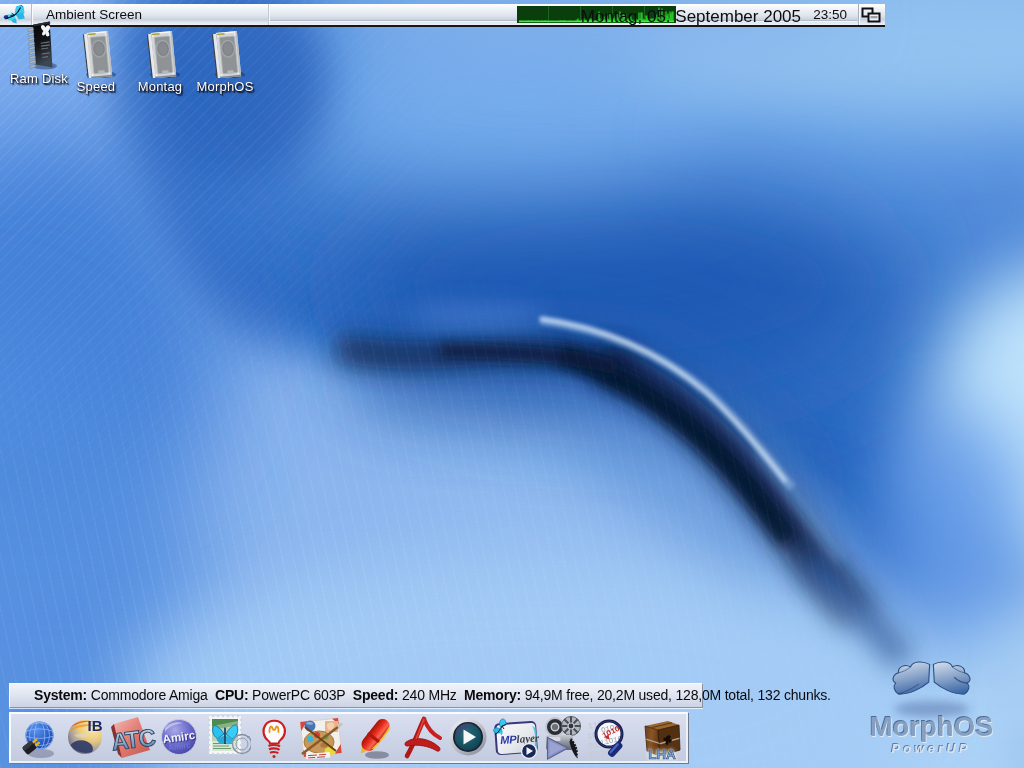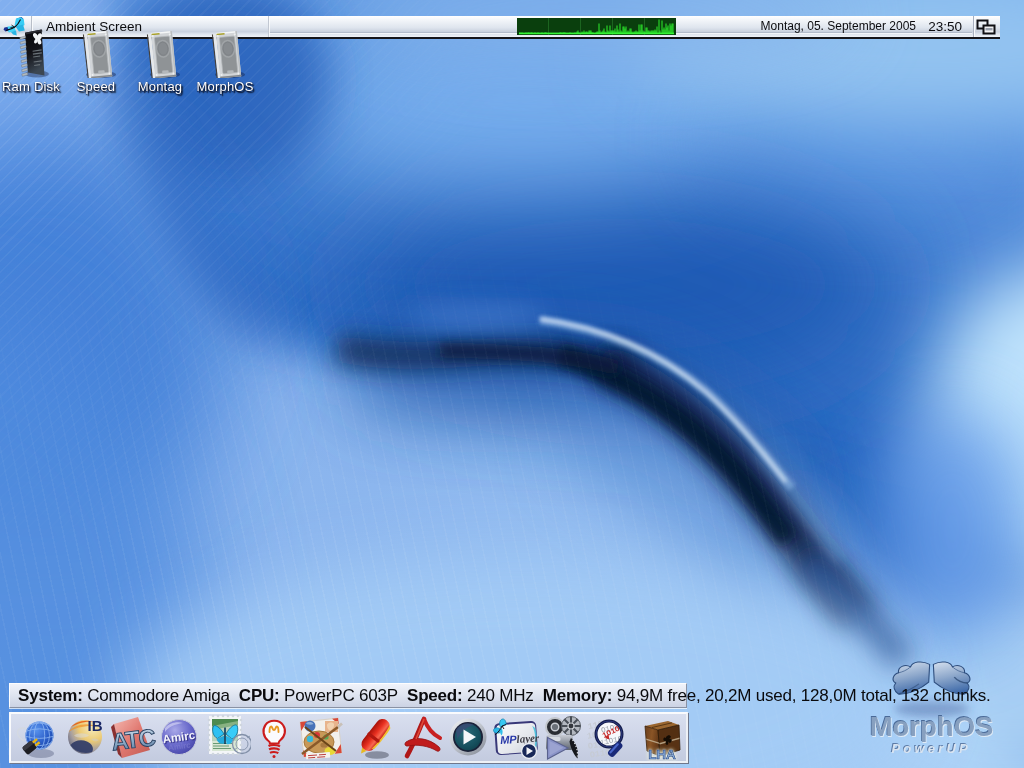--- a/index.html
+++ b/index.html
@@ -5,38 +5,38 @@
 html,body{margin:0;padding:0;width:1024px;height:768px;overflow:hidden;background:#8ab2e2;font-family:"Liberation Sans",sans-serif;}
 #wall{position:absolute;left:0;top:0;}
 .stripesA{position:absolute;left:0;top:0;width:1024px;height:768px;
  background:repeating-linear-gradient(135deg, rgba(255,255,255,.07) 0 1.5px, rgba(255,255,255,0) 1.5px 8px);
  -webkit-mask-image:radial-gradient(circle 500px at 30px 90px, rgba(0,0,0,1) 0%, rgba(0,0,0,.5) 55%, rgba(0,0,0,0) 100%);
  mask-image:radial-gradient(circle 500px at 30px 90px, rgba(0,0,0,1) 0%, rgba(0,0,0,.5) 55%, rgba(0,0,0,0) 100%);}
 .stripesB{position:absolute;left:0;top:0;width:1024px;height:768px;
  background:repeating-linear-gradient(78deg, rgba(255,255,255,.08) 0 1.5px, rgba(255,255,255,0) 1.5px 11px);
  -webkit-mask-image:radial-gradient(ellipse 700px 420px at 300px 640px, rgba(0,0,0,1) 0%, rgba(0,0,0,.55) 55%, rgba(0,0,0,0) 100%);
  mask-image:radial-gradient(ellipse 700px 420px at 300px 640px, rgba(0,0,0,1) 0%, rgba(0,0,0,.55) 55%, rgba(0,0,0,0) 100%);}
-#menubar{position:absolute;left:0;top:16px;width:1000px;height:21px;
+#menubar{position:absolute;left:0;top:4px;width:885px;height:21px;
  background:linear-gradient(to bottom,#ffffff 0%,#f2f5f9 20%,#dfe5ee 55%,#c9d1de 75%,#dde3ec 85%,#eef2f7 100%);
  border-bottom:2px solid #15151a;}
 #menubar .sep1{position:absolute;left:31px;top:0;width:1px;height:21px;background:#b8bec8;box-shadow:1px 0 0 #f8fafc;}
 #mtitle{position:absolute;left:46px;top:3px;font-size:13.5px;color:#0c0c0f;}
-#mclock{position:absolute;right:84px;top:3px;font-size:12px;color:#0c0c0f;}
+#mclock{position:absolute;right:84px;top:3px;font-size:17px;color:#0c0c0f;}
 #mtime{position:absolute;right:38px;top:3px;font-size:13.5px;color:#0c0c0f;}
 #menubar .sep2{position:absolute;right:26px;top:0;width:1px;height:21px;background:#a8b0bf;box-shadow:1px 0 0 #f8fafc;}
 #bfly{position:absolute;left:3px;top:0px;}
 #graph{position:absolute;left:517px;top:2px;}
 #depth{position:absolute;right:4px;top:3px;}
 .dicon{position:absolute;width:64px;text-align:center;}
 .dicon .lbl{margin-top:-3px;font-size:13px;color:#fff;text-shadow:1.5px 1.8px 1.5px rgba(0,0,10,.95),-0.5px 0.5px 1px rgba(0,0,20,.55),0.5px -0.5px 1px rgba(0,0,20,.45);letter-spacing:0.2px;}
 #statusbar{position:absolute;left:9px;top:683px;width:668px;height:23px;
  background:linear-gradient(to bottom,#f0f3fa 0%,#e2e7f2 40%,#ccd3e4 100%);
  border:1px solid #fdfdfe;border-right-color:#8a92a4;border-bottom-color:#8a92a4;
  box-shadow:0 1px 0 rgba(255,255,255,.7);
- font-size:17px;color:#0a0a0d;line-height:23px;white-space:nowrap;padding-left:8px;letter-spacing:-0.2px;}
+ font-size:14px;color:#0a0a0d;line-height:23px;white-space:nowrap;padding-left:24px;letter-spacing:-0.2px;}
 #dock{position:absolute;left:9px;top:712px;width:675px;height:47px;
  background:linear-gradient(to bottom,#d9dfef 0%,#cdd4e7 55%,#c3cbdf 100%);
  border:2px solid #fafbfd;border-bottom-color:#eef1f6;border-right-color:#eef1f6;
  box-shadow:1px 1px 0 #70788c;}
 .dk{position:absolute;top:0px;}
 #mlogo{position:absolute;left:860px;top:655px;width:164px;height:113px;}
 </style>
 </head>
 <body>
 <svg id="wall" width="1024" height="768" viewBox="0 0 1024 768">
@@ -141,21 +141,21 @@
 <span id="mclock">Montag, 05. September 2005</span>
 <span id="mtime">23:50</span>
 <div class="sep2"></div>
 <svg id="depth" width="20" height="16" viewBox="0 0 20 16">
 <rect x="1.5" y="1.5" width="10" height="8" fill="none" stroke="#101014" stroke-width="2"></rect>
 <rect x="7.5" y="6.5" width="11" height="8" fill="#f2f2f4" stroke="#101014" stroke-width="2"></rect>
 <rect x="9.5" y="9" width="7" height="2.4" fill="#9aa0ac"></rect>
 </svg>
 </div>
 
-<div class="dicon" id="di-ram" style="left:-1px;top:28px;">
+<div class="dicon" id="di-ram" style="left:-1px;top:20px;padding-left:8px;">
 <svg width="64" height="50" viewBox="0 0 64 50">
 <defs>
 <linearGradient id="chipg" x1="0" y1="0" x2="0.3" y2="1">
 <stop offset="0" stop-color="#060608"></stop>
           <stop offset="0.55" stop-color="#131318"></stop>
           <stop offset="1" stop-color="#3c4752"></stop>
 </linearGradient>
 </defs>
 <ellipse cx="38" cy="46" rx="12" ry="3.5" fill="rgba(10,15,40,.35)"></ellipse>
 <path d="M26,4.8 L42.6,1.5 L45.5,47.4 L28.8,44.5 Z" fill="url(#chipg)"></path>

